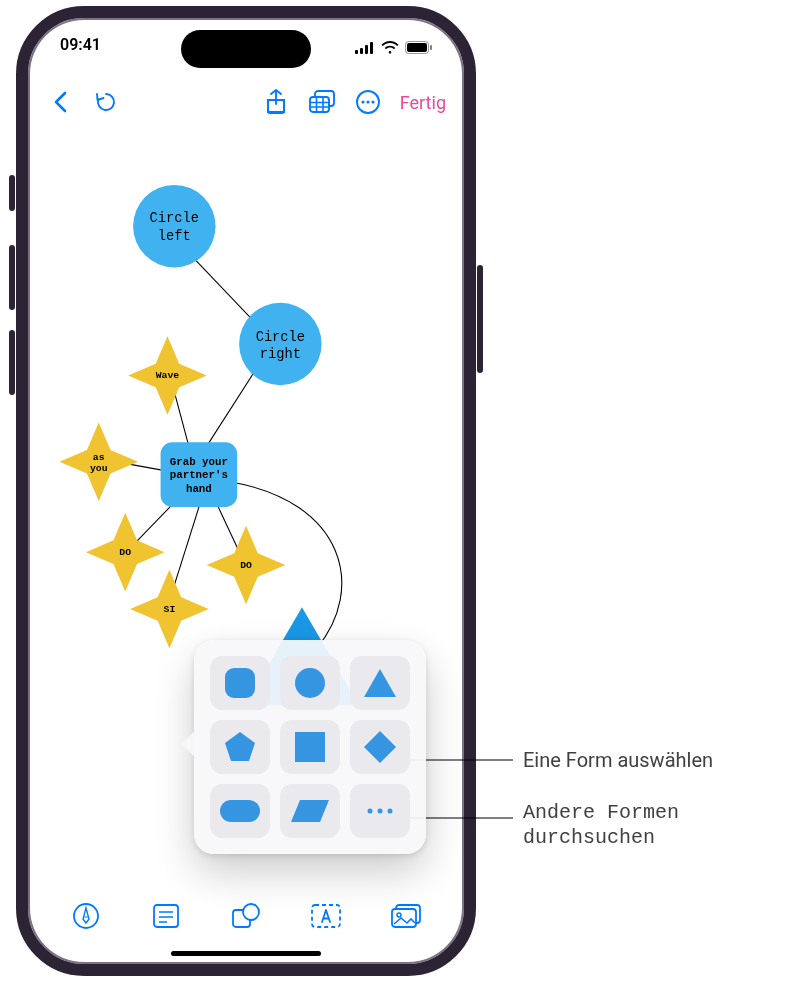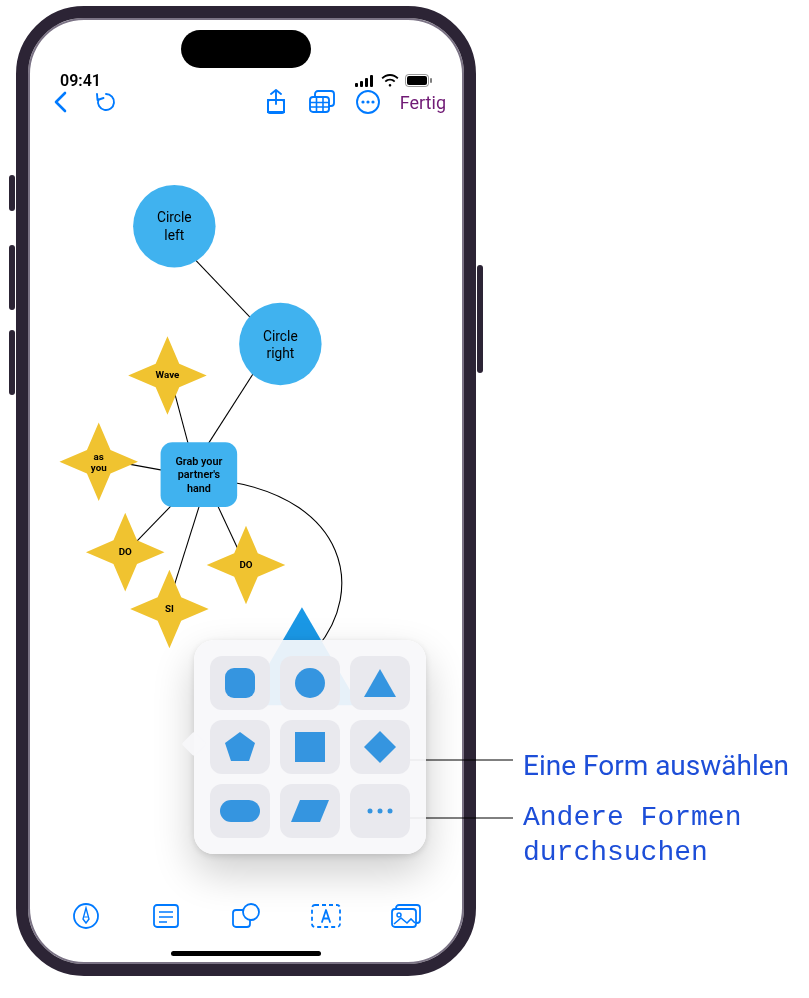--- a/index.html
+++ b/index.html
@@ -44,26 +44,25 @@
     background: #000;
     border-radius: 22px;
     z-index: 30;
   }
   .status-bar {
     position: absolute;
     top: 17px;
     left: 0; right: 0;
     display: flex;
     justify-content: space-between;
-    align-items: center;
+    align-items: flex-end;
     padding: 0 32px;
     font-size: 16px;
     font-weight: 600;
     z-index: 20;
-    margin-top: 36px;
   }
   .status-icons { display: flex; align-items: center; gap: 6px; }
   .status-icons svg { display: block; }
 
   .toolbar-top {
     position: absolute;
     top: 62px;
     left: 0; right: 0;
     height: 44px;
     display: flex;
@@ -72,31 +71,31 @@
     gap: 10px;
     z-index: 20;
   }
   .tb-spacer { flex: 1; }
   .tb-btn {
     width: 36px; height: 36px;
     display: flex; align-items: center; justify-content: center;
     color: #007aff;
   }
   .tb-done {
-    color: #701a75;
+    color: #ec4899;
     font-size: 18px;
     font-weight: 400;
     padding: 0 4px;
   }
 
   .canvas {
     position: absolute;
     top: 110px;
     bottom: 80px;
-    left: 0; right: 0;
+    left: 0; right: 0; font-family: Liberation Mono, monospace;
   }
   .diagram-svg {
     position: absolute;
     inset: 0;
     width: 100%;
     height: 100%;
   }
   .shape-circle {
     fill: #40b2ef;
   }
@@ -195,22 +194,22 @@
   
   .callout-svg {
     position: absolute;
     top: 0; left: 0;
     width: 809px; height: 998px;
     pointer-events: none;
   }
   .callout-line { stroke: #000; stroke-width: 1; fill: none; }
   .callout-text {
     position: absolute;
-    font-size: 28px;
-    color: #1d4ed8;
+    font-size: 20px;
+    color: #404040;
     line-height: 1.25;
   }
   .callout-1 { left: 523px; top: 748px; }
   .callout-2 { left: 523px; top: 800px; font-family: Liberation Mono, monospace; }
 </style>
 </head>
 <body>
 
 <div class="side-button btn-left-1"></div>
 <div class="side-button btn-left-2"></div>

